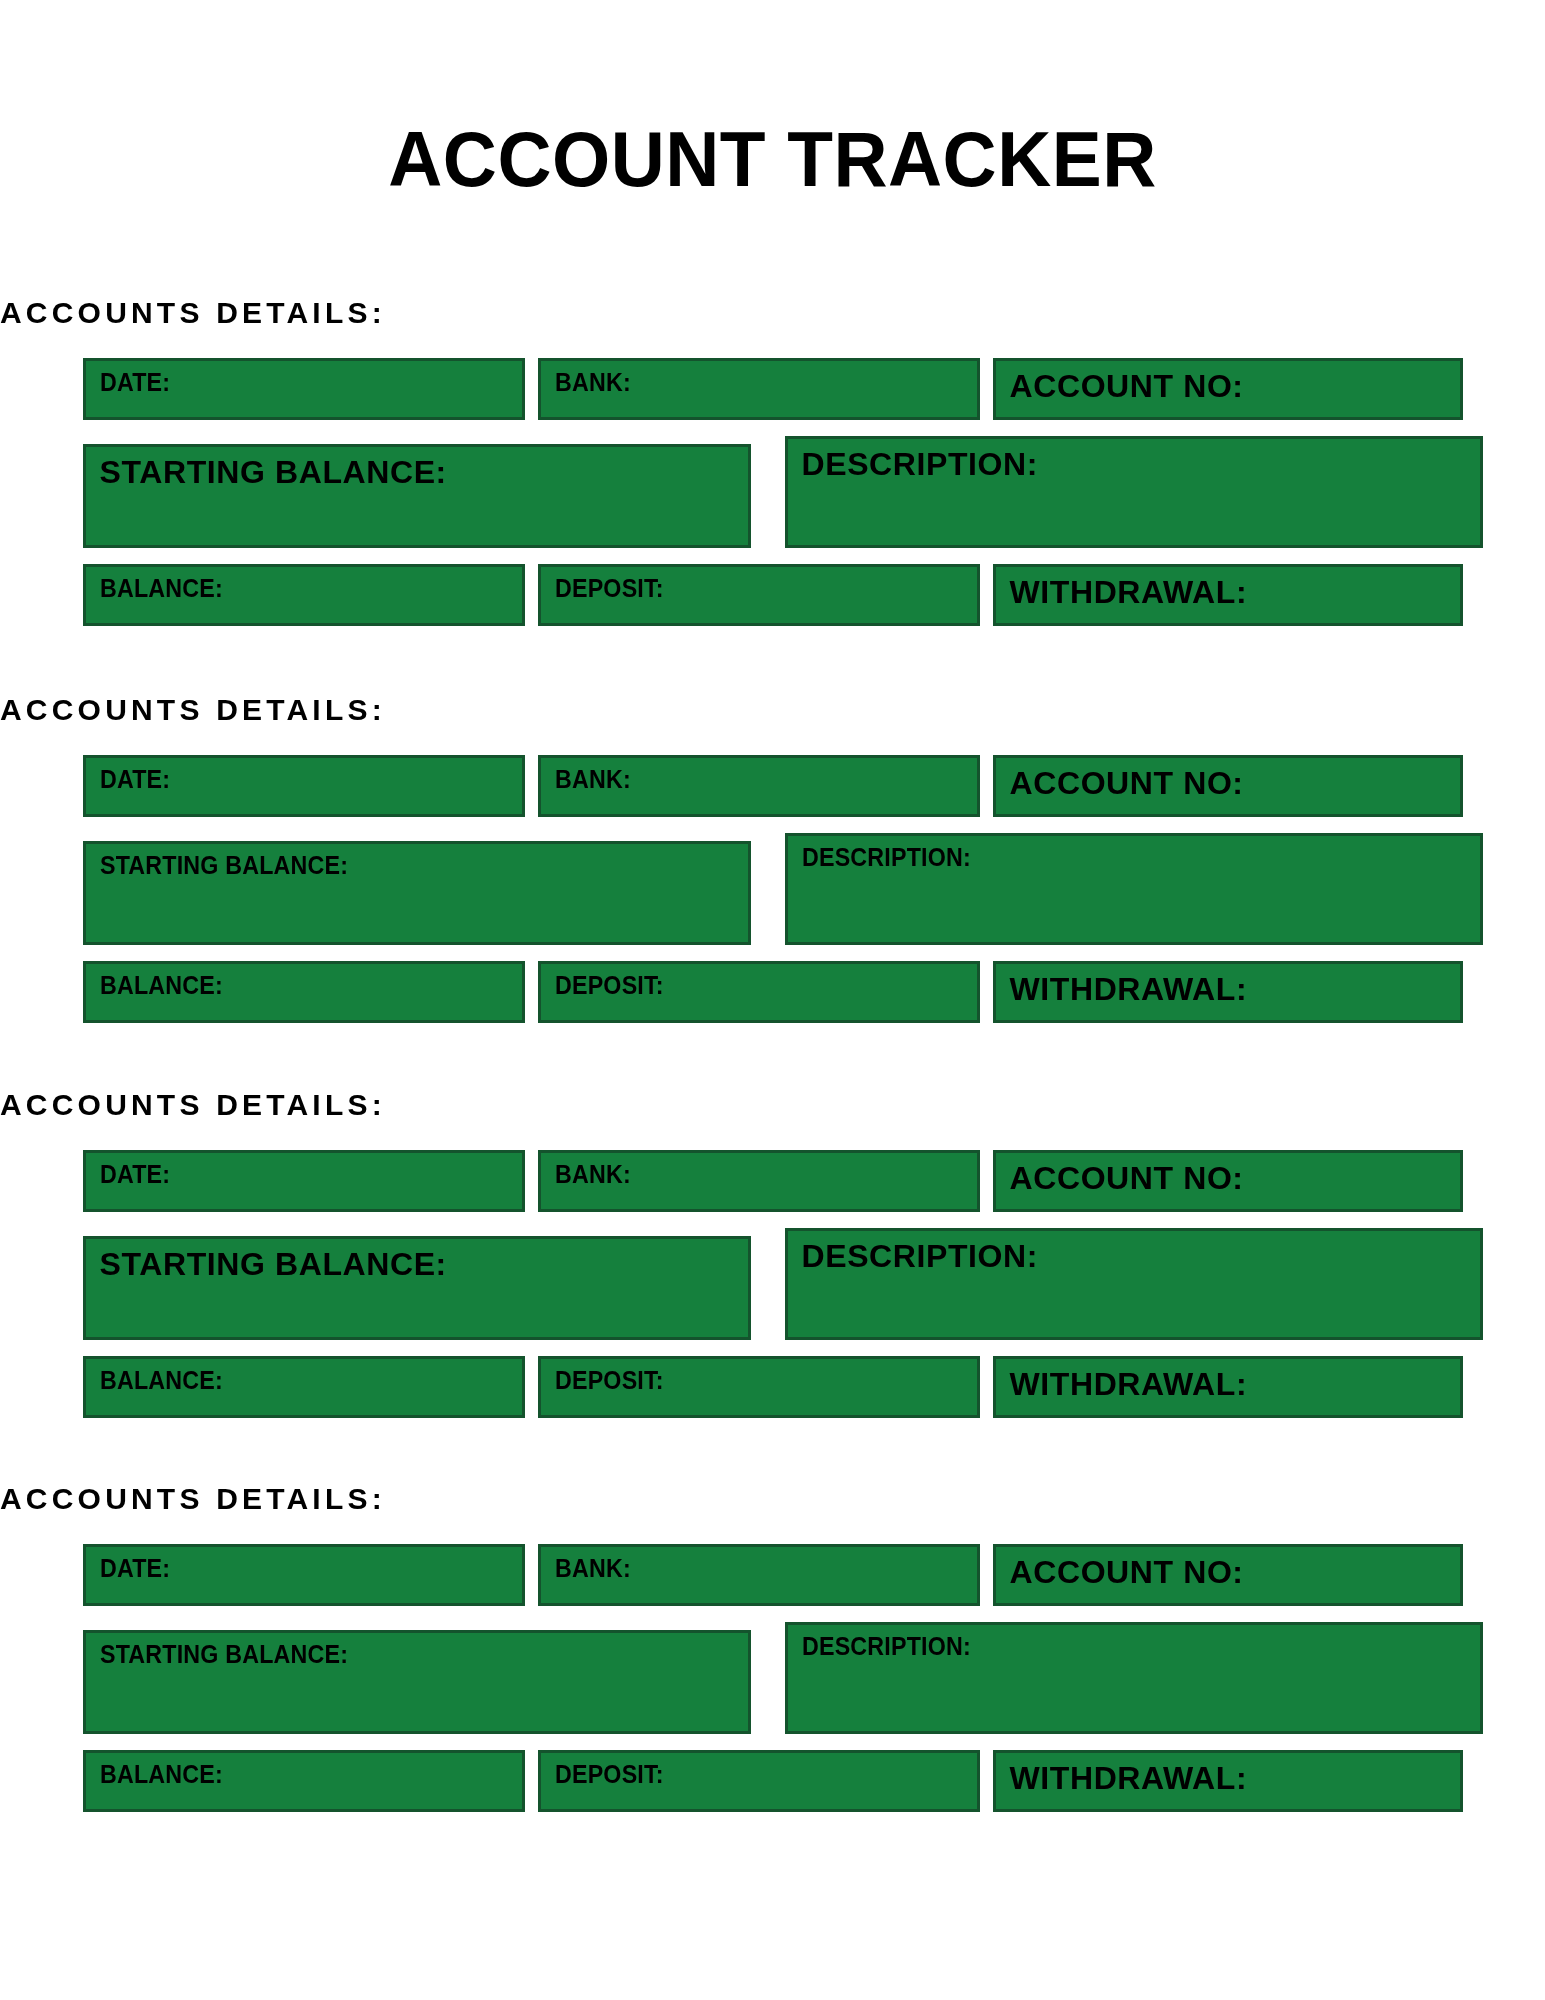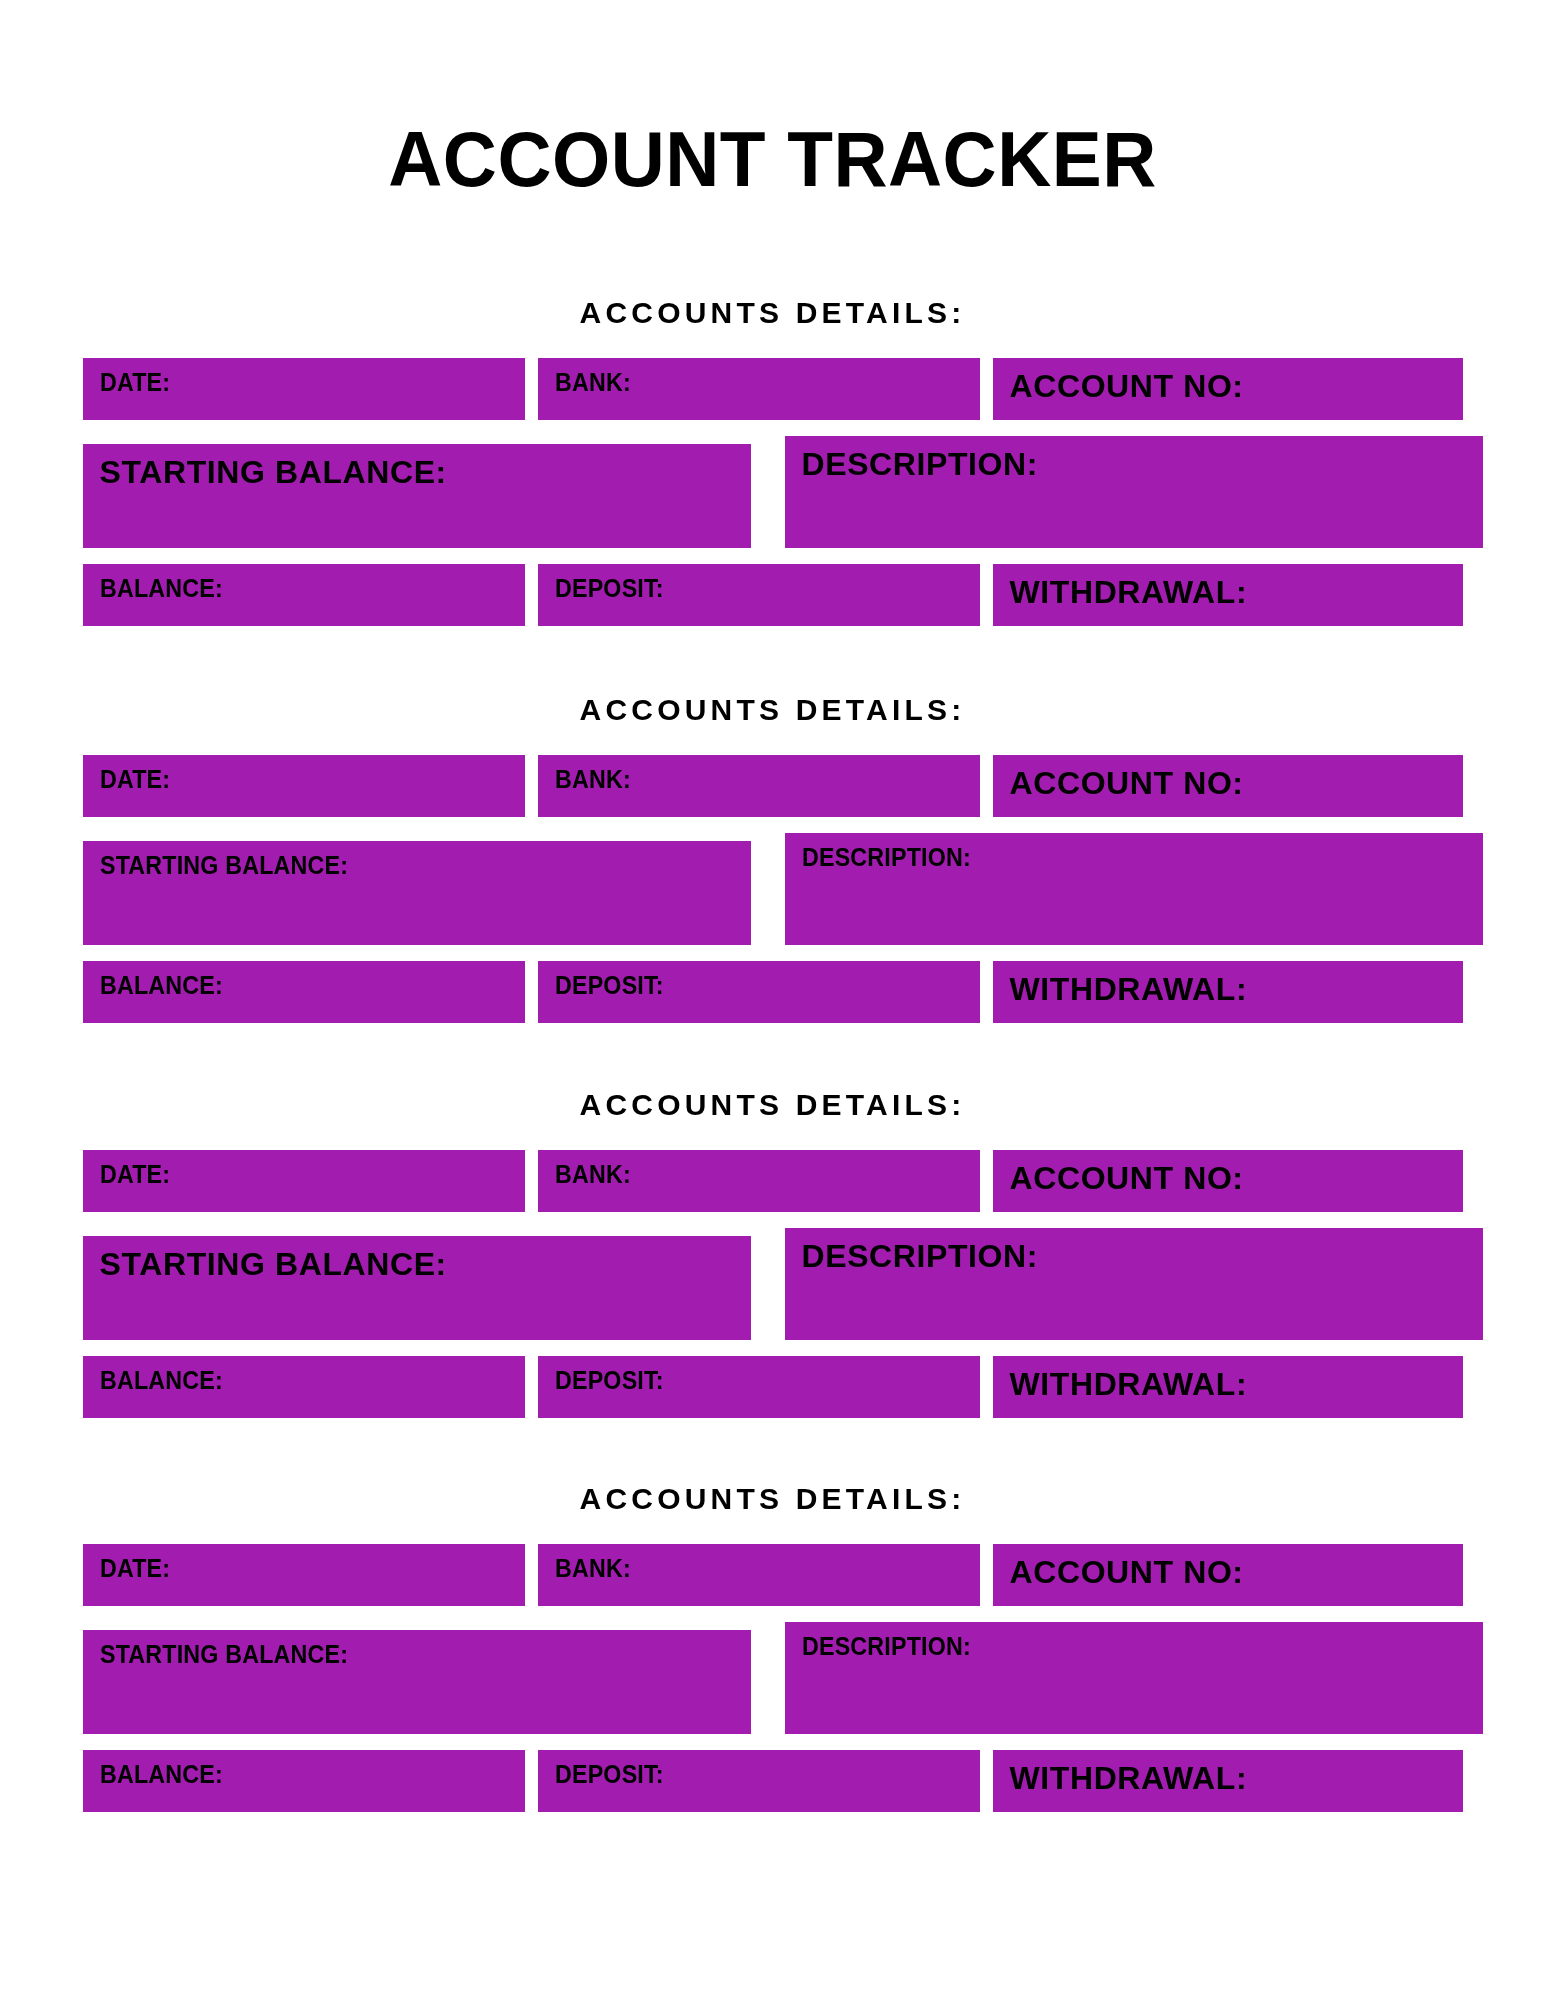--- a/index.html
+++ b/index.html
@@ -31,21 +31,20 @@
     font-size: 78px;
     line-height: 1;
     letter-spacing: 0.5px;
     transform: scaleX(0.96);
     -webkit-font-smoothing: none;
     white-space: nowrap;
   }
 
   
   .section-heading {
-    text-align: center;
     font-family: "Liberation Sans", sans-serif;
     font-weight: 700;
     font-size: 30px;
     letter-spacing: 4.2px;
     line-height: 1;
     white-space: nowrap;
   }
 
   
   .section {
@@ -62,22 +61,22 @@
 
   
   .row {
     position: relative;
     width: 100%;
   }
 
   .box {
     position: absolute;
     box-sizing: border-box;
-    border: 3px solid #a21caf;
-    background: #a21caf;
+    border: 3px solid #14532d;
+    background: #15803d;
   }
 
   .box-label {
     position: absolute;
     left: 14px;
     top: 9px;
     white-space: nowrap;
     line-height: 1;
   }
 

